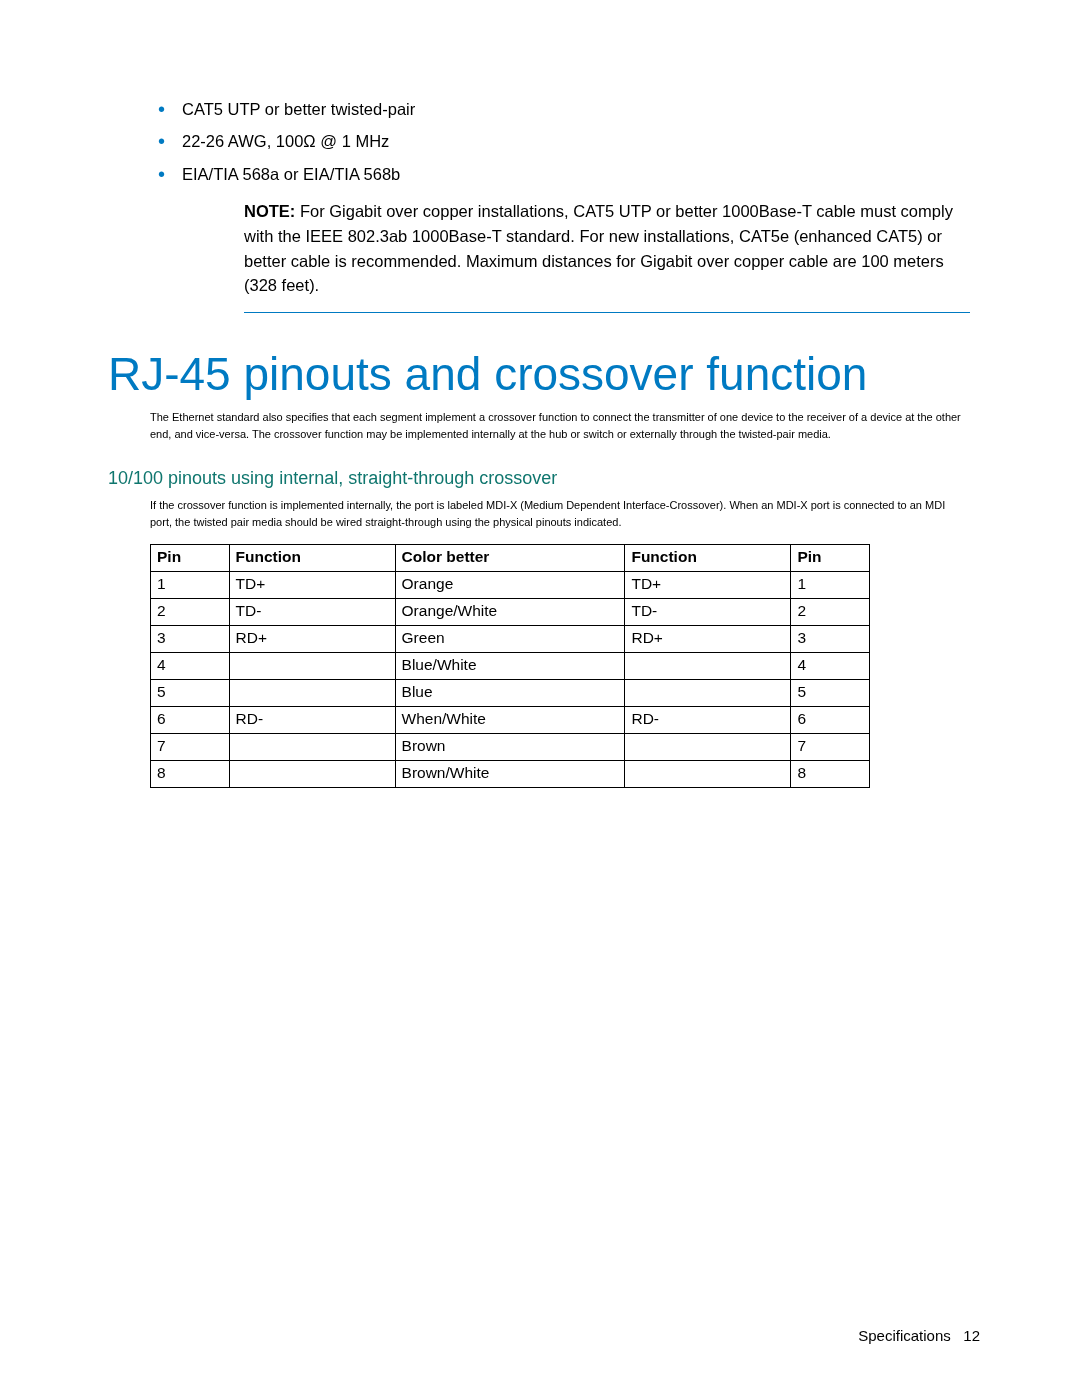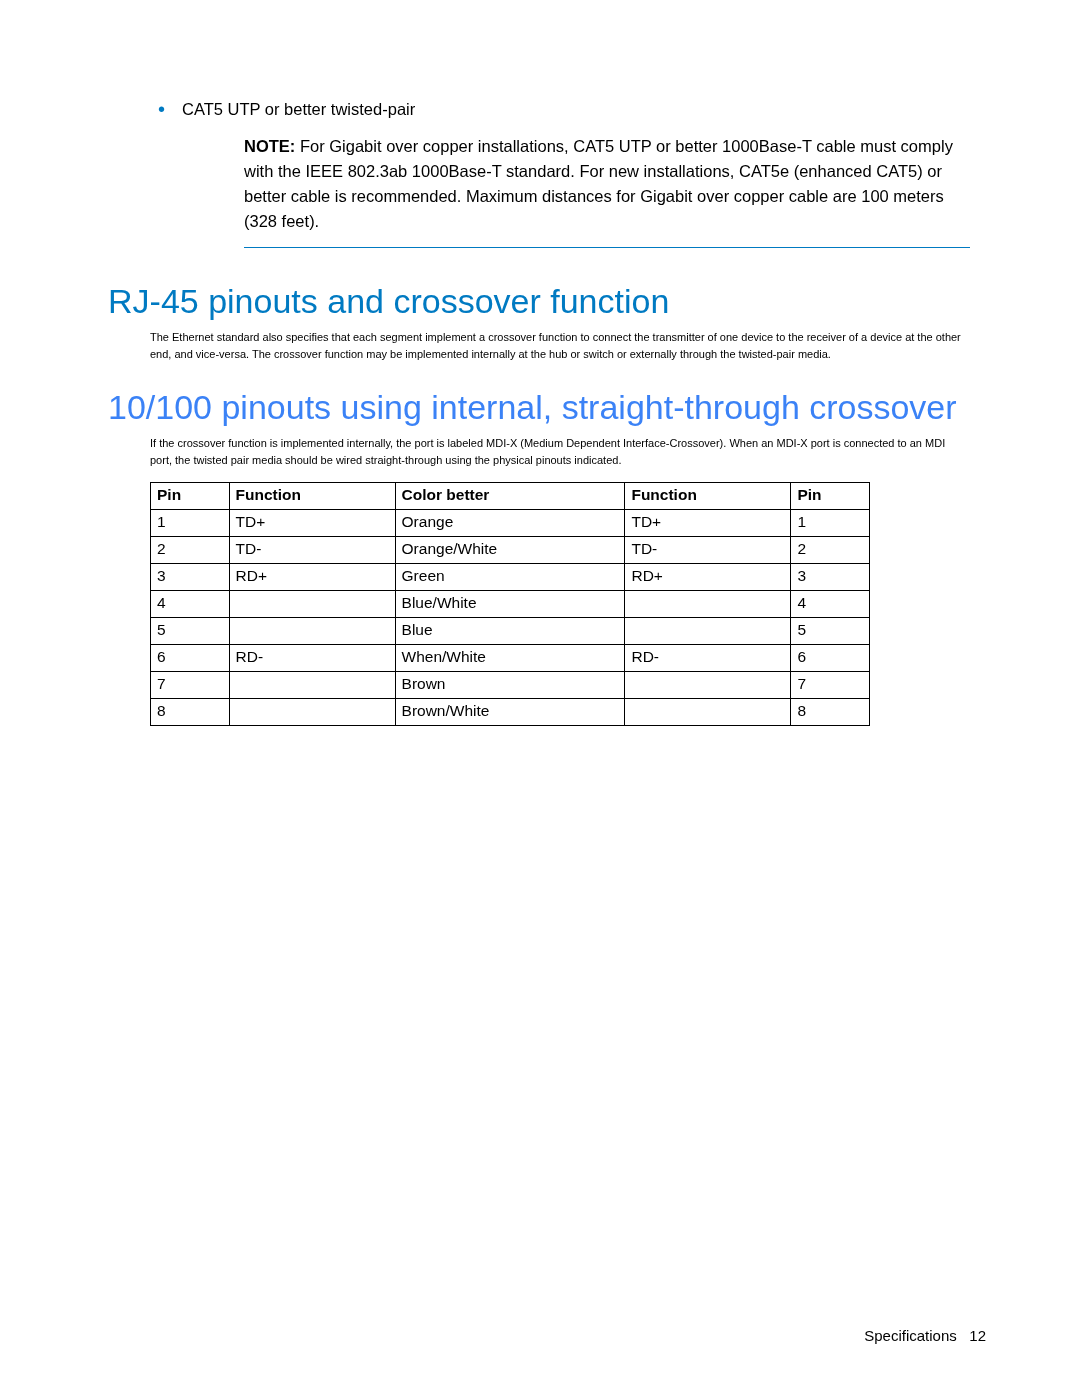--- a/index.html
+++ b/index.html
@@ -46,29 +46,29 @@
   }
   .note-block p {
     margin: 0;
     font-size: 16.5px;
     line-height: 1.5;
   }
   .note-block b {
     font-weight: bold;
   }
   h1.heading1 {
-    font-size: 34px;
+    font-size: 46px;
     font-weight: normal;
     color: #007ac2;
     margin: 34px 0 6px -42px;
   }
   h2.heading2 {
-    font-size: 34px;
+    font-size: 18px;
     font-weight: normal;
-    color: #3b82f6;
+    color: #0f766e;
     margin: 26px 0 8px -42px;
   }
   p.body {
     font-size: 11px;
     line-height: 1.5;
     margin: 8px 0 14px 0;
   }
   table.pinout {
     border-collapse: collapse;
     width: 720px;
@@ -81,32 +81,34 @@
     padding: 3px 6px 3px 6px;
     font-weight: normal;
     vertical-align: top;
     height: 20px;
   }
   table.pinout th {
     font-weight: bold;
   }
   .footer {
     position: absolute;
-    right: 94px;
+    right: 100px;
     top: 1327px;
     font-size: 15px;
   }
 </style>
 </head>
 <body>
 
 <div class="page">
 
   <ul class="bullets">
     <li>CAT5 UTP or better twisted-pair</li>
+    <li>22-26 AWG, 100Ω @ 1 MHz</li>
+    <li>EIA/TIA 568a or EIA/TIA 568b</li>
   </ul>
 
   <div class="note-block">
     <p>
       <b>NOTE:</b><span>  For Gigabit over copper installations, CAT5 UTP or better 1000Base-T cable must comply with the IEEE 802.3ab 1000Base-T standard. For new installations, CAT5e (enhanced CAT5) or better cable is recommended. Maximum distances for Gigabit over copper cable are 100 meters (328 feet).</span>
     </p>
   </div>
 
   <h1 class="heading1">RJ-45 pinouts and crossover function</h1>
 

